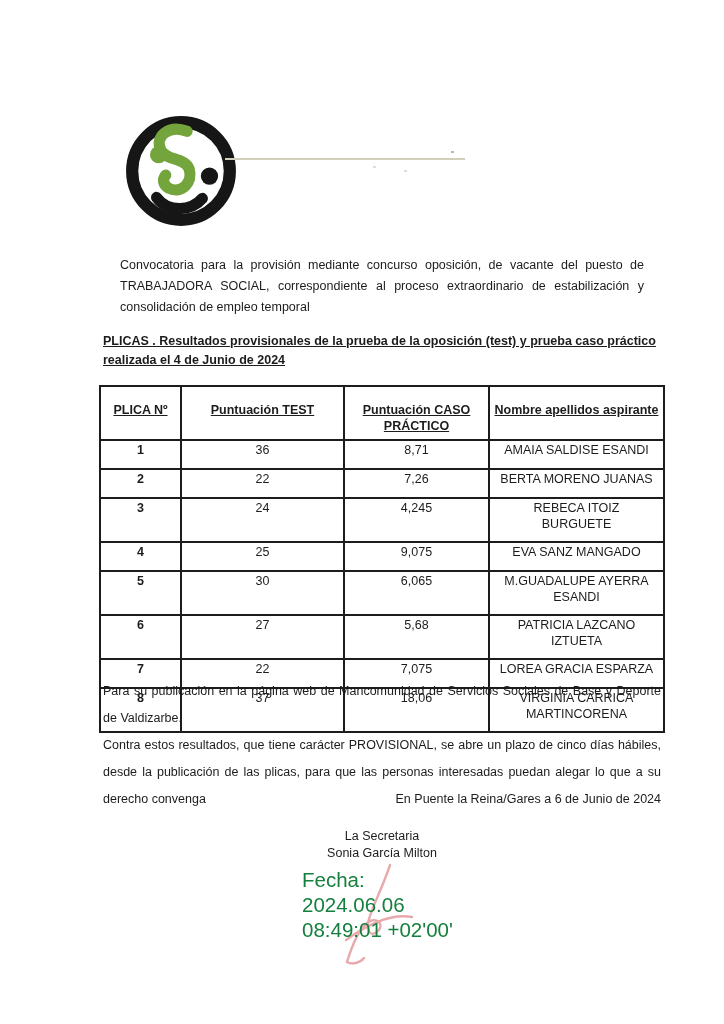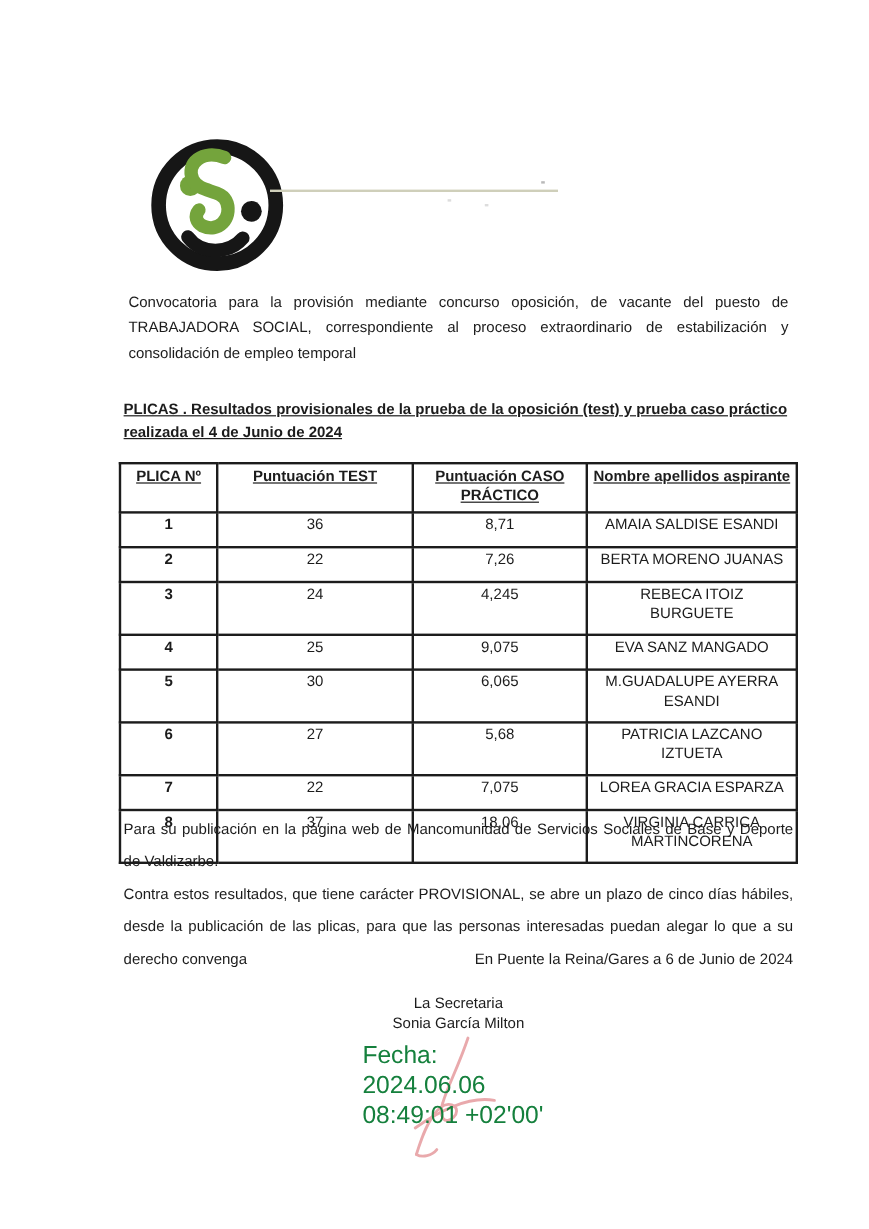--- a/index.html
+++ b/index.html
@@ -19,31 +19,31 @@
 
   
   #logo{left:122px;top:112px;width:118px;height:118px;}
   #header-rule{left:225px;top:158px;width:240px;height:2px;background:var(--rule-line);}
   .speck{background:#b9b9b9;width:3px;height:2px;}
   .speck.faint{background:#dddddd;}
 
   
   .doc-block{left:103px;width:558px;font-size:12.5px;}
   #intro{top:238px;line-height:21px;text-align:justify;}
-  #intro p{margin:4px;}
+  #intro p{margin:17px;}
   #heading{top:332px;line-height:19px;font-weight:bold;text-decoration:underline;text-align:left;}
 
   
   #results-table{left:99px;top:385px;border-collapse:collapse;table-layout:fixed;width:564px;}
   #results-table th,#results-table td{
     border:2px solid var(--border-color);
     font-size:12.5px;text-align:center;vertical-align:top;overflow:hidden;
   }
   #results-table th{
-    font-weight:bold;text-decoration:underline;line-height:15.5px;padding:3px 4px 5px;height:26px;margin-top:20px;
+    font-weight:bold;text-decoration:underline;line-height:15.5px;padding:16px 4px 5px;height:26px;margin-top:20px;
   }
   #results-table td{line-height:15.5px;padding:2px 8px 9px;height:16px;}
 
   
   #closing{top:678px;line-height:27px;text-align:justify;}
   #closing p{margin:0;}
   #place-date{top:789px;text-align:right;line-height:21px;}
   #signer{top:828px;text-align:center;line-height:16.5px;}
 
   

